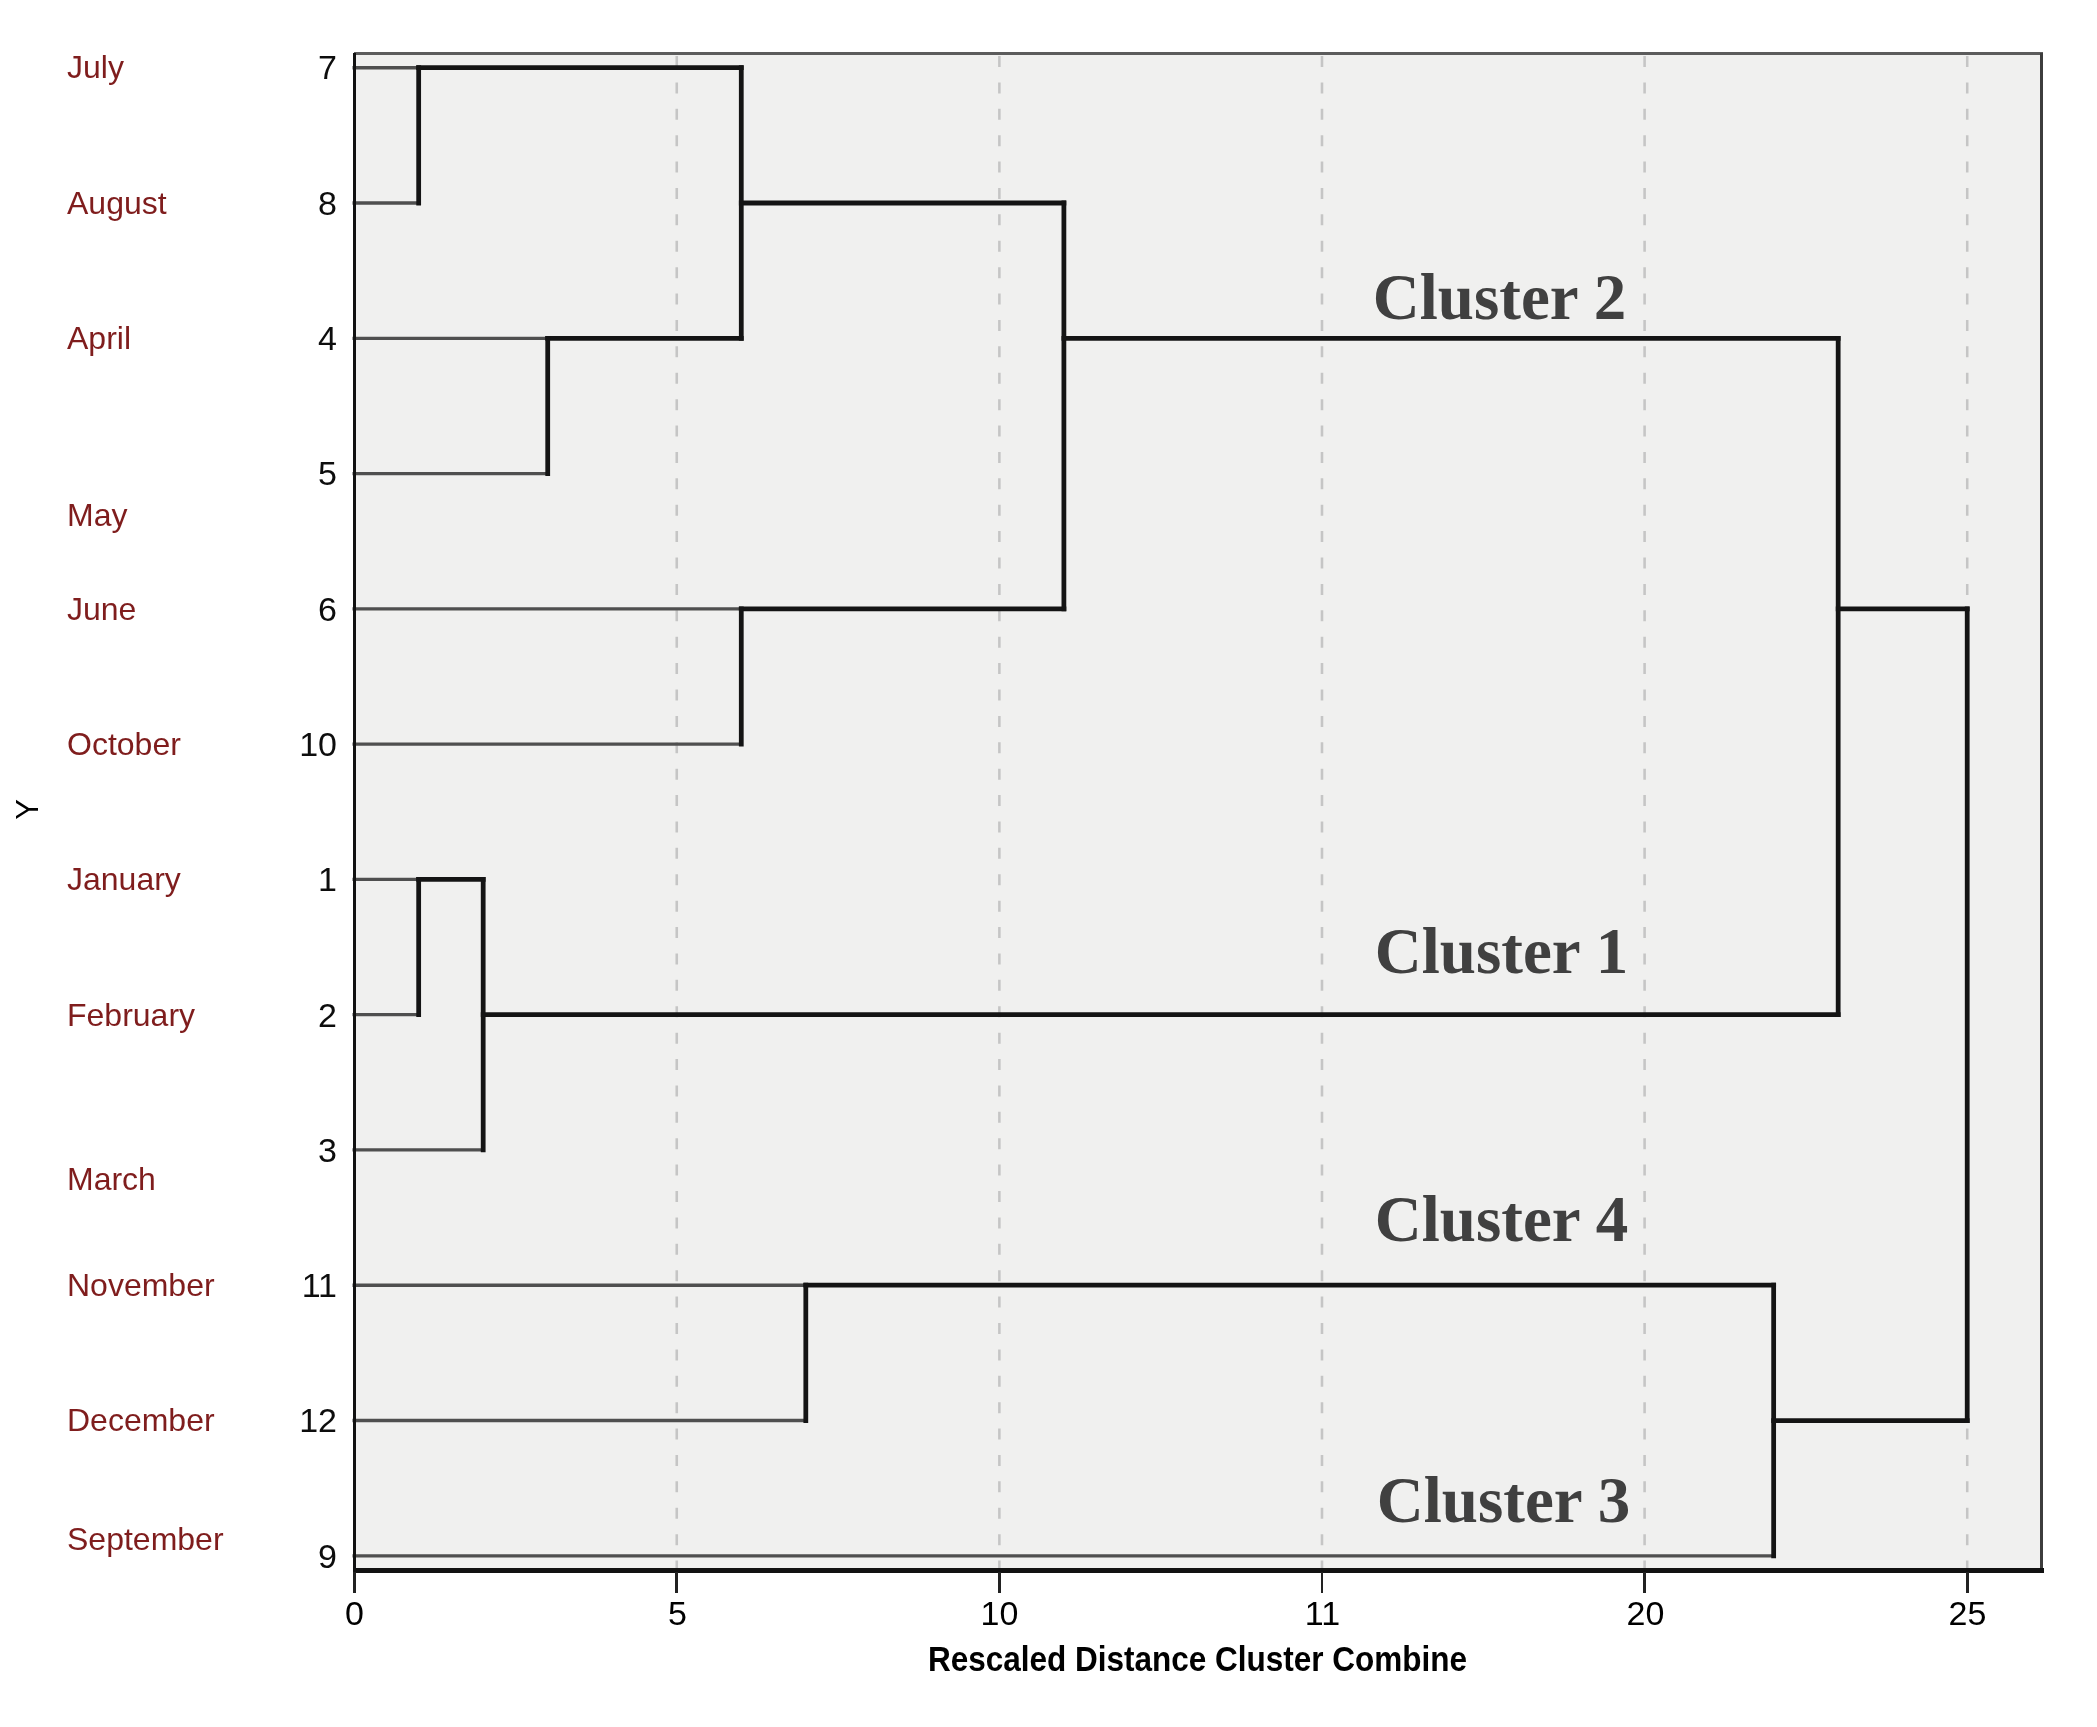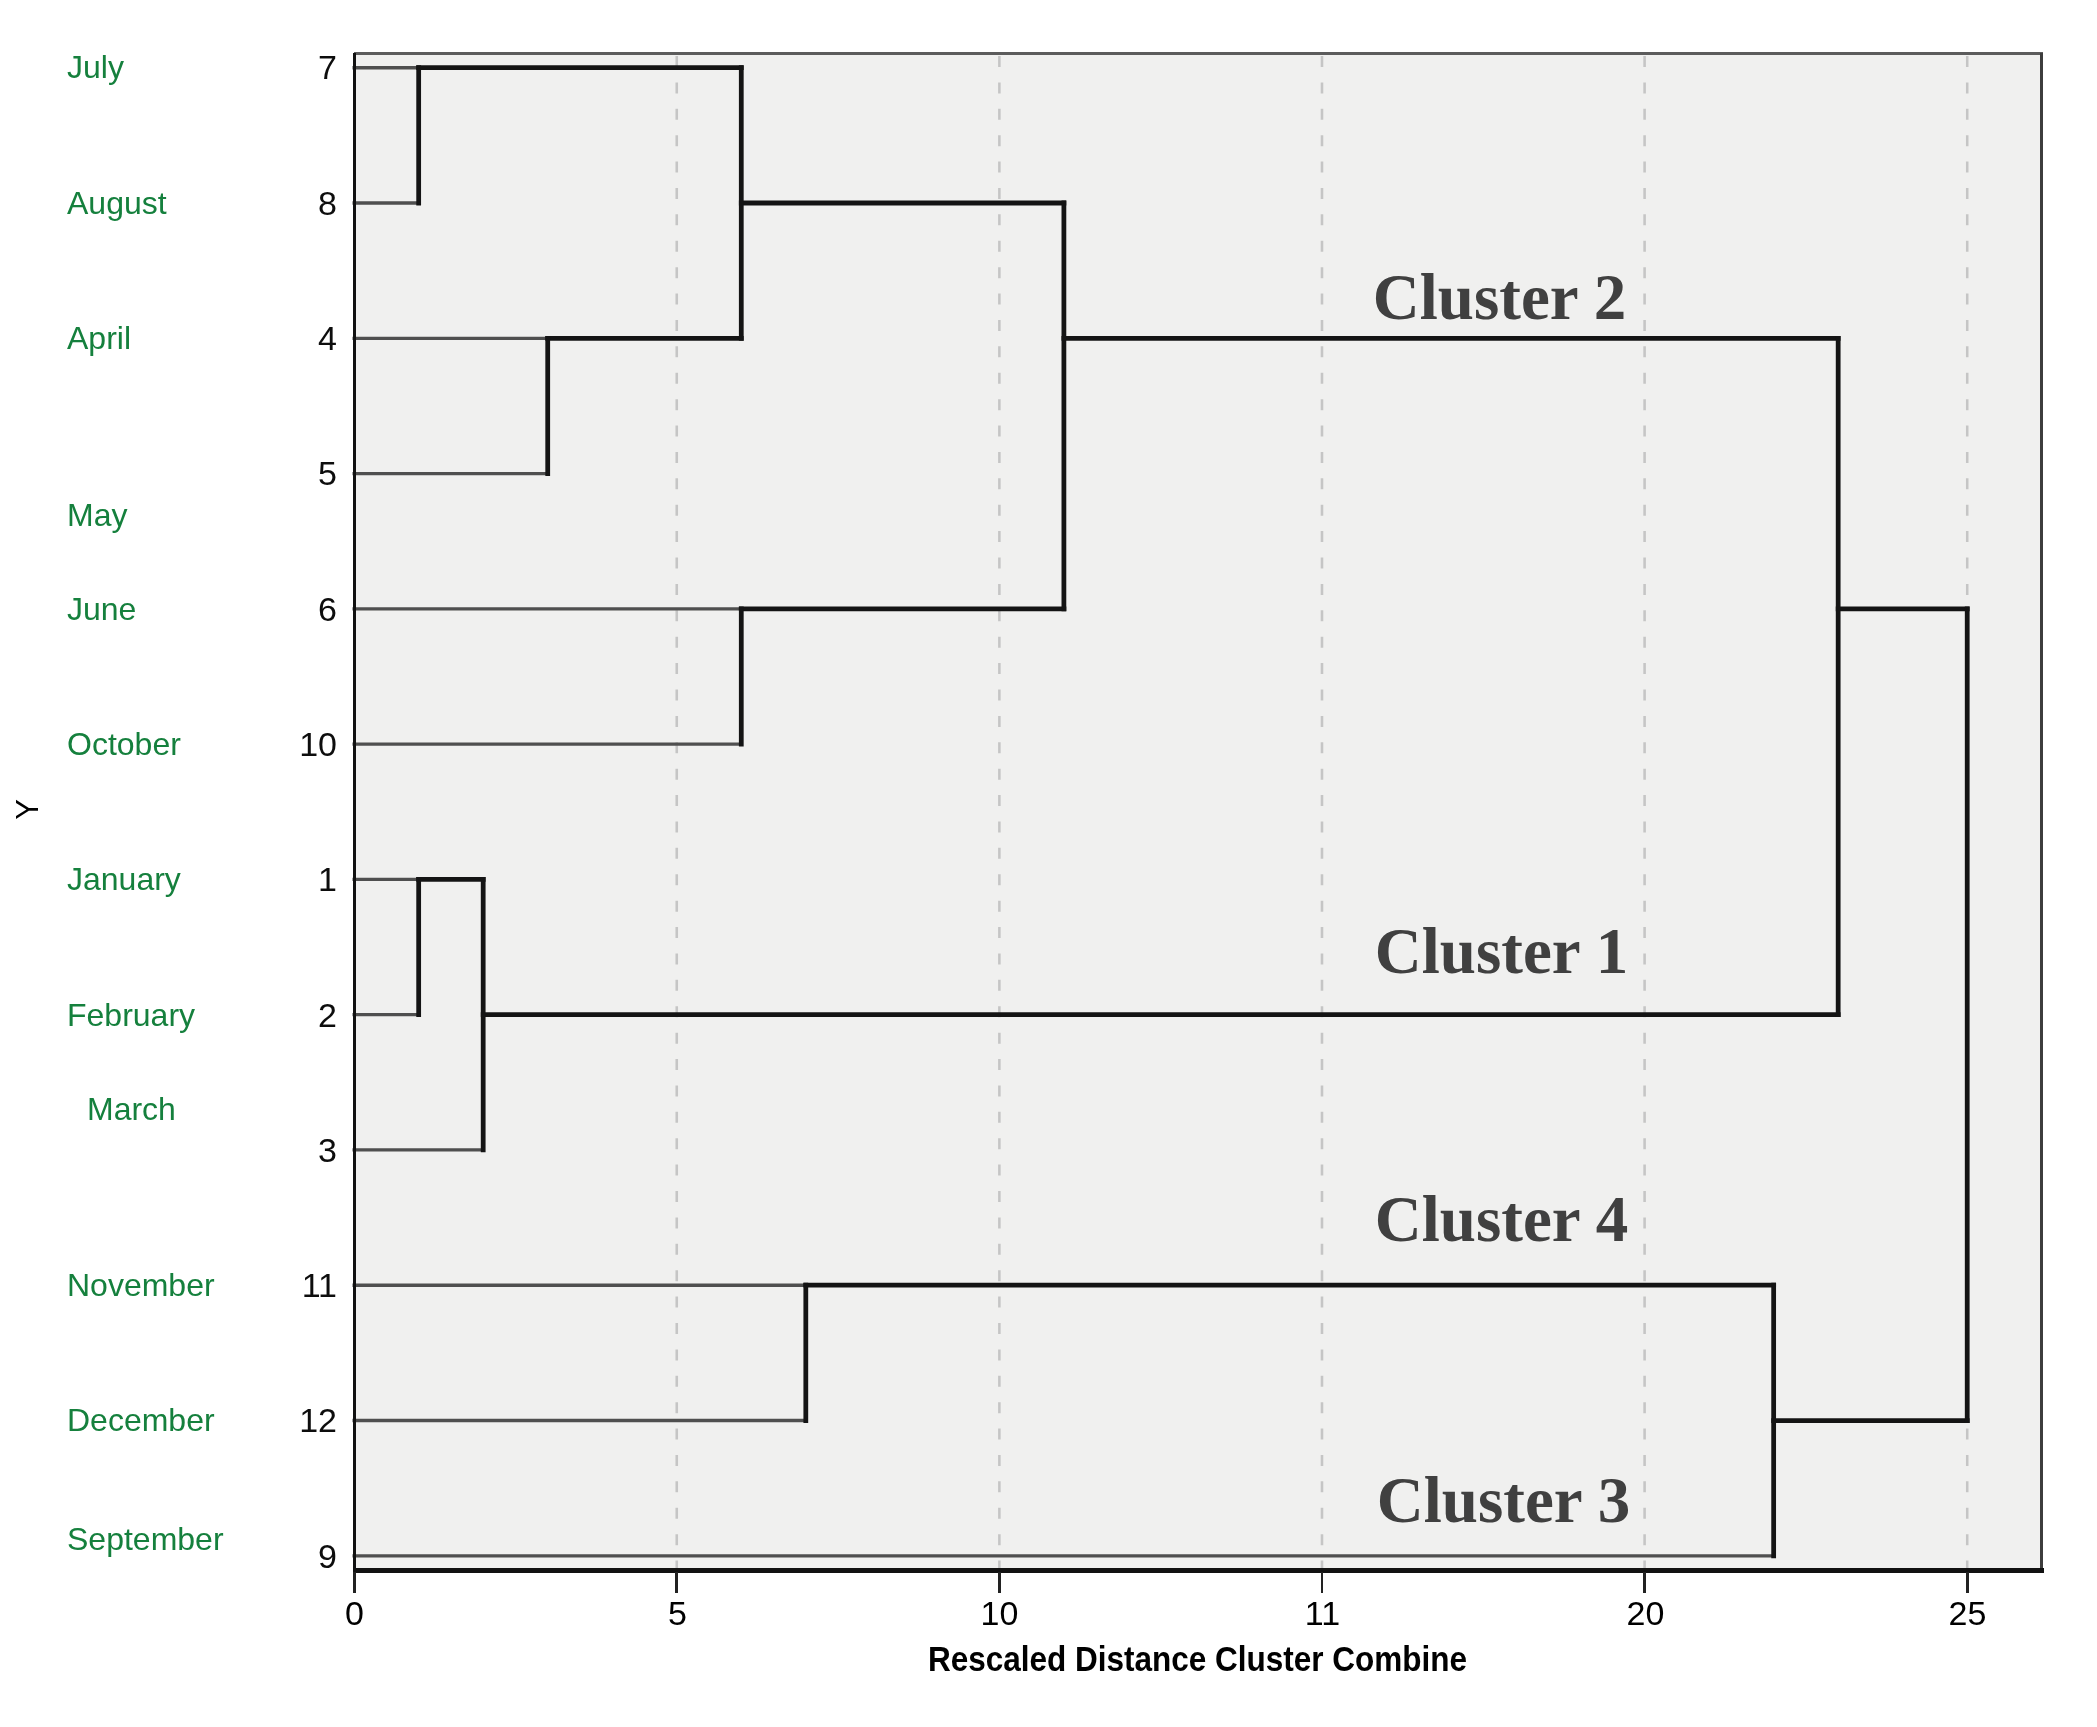--- a/index.html
+++ b/index.html
@@ -12,21 +12,21 @@
     overflow: hidden;
   }
   #plot-svg { position: absolute; left: 0; top: 0; }
   .leaf-label {
     position: absolute;
     left: 67px;
     width: 242px;
     height: 38px;
     line-height: 38px;
     font-size: 32px;
-    color: #15803d;
+    color: #7f1d1d;
     text-align: left;
     white-space: nowrap;
   }
   .leaf-number {
     position: absolute;
     left: 220px;
     width: 117px;
     height: 38px;
     line-height: 38px;
     font-size: 34px;
@@ -141,21 +141,21 @@
     </svg>
   <div id="leaf-labels">
       <div class="leaf-label" style="top: 48px;">July</div>
       <div class="leaf-label" style="top: 184px;">August</div>
       <div class="leaf-label" style="top: 319px;">April</div>
       <div class="leaf-label" style="top: 448px; margin-top: 48px;">May</div>
       <div class="leaf-label" style="top: 590px;">June</div>
       <div class="leaf-label" style="top: 725px;">October</div>
       <div class="leaf-label" style="top: 860px;">January</div>
       <div class="leaf-label" style="top: 996px;">February</div>
-      <div class="leaf-label" style="top: 1090px; margin-left: 20px;">March</div>
+      <div class="leaf-label" style="top: 1160px;">March</div>
       <div class="leaf-label" style="top: 1266px;">November</div>
       <div class="leaf-label" style="top: 1401px;">December</div>
       <div class="leaf-label" style="top: 1520px;">September</div>
     </div>
   <div id="leaf-numbers">
       <div class="leaf-number" style="top: 48px;">7</div>
       <div class="leaf-number" style="top: 184px;">8</div>
       <div class="leaf-number" style="top: 319px;">4</div>
       <div class="leaf-number" style="top: 454px;">5</div>
       <div class="leaf-number" style="top: 590px;">6</div>

